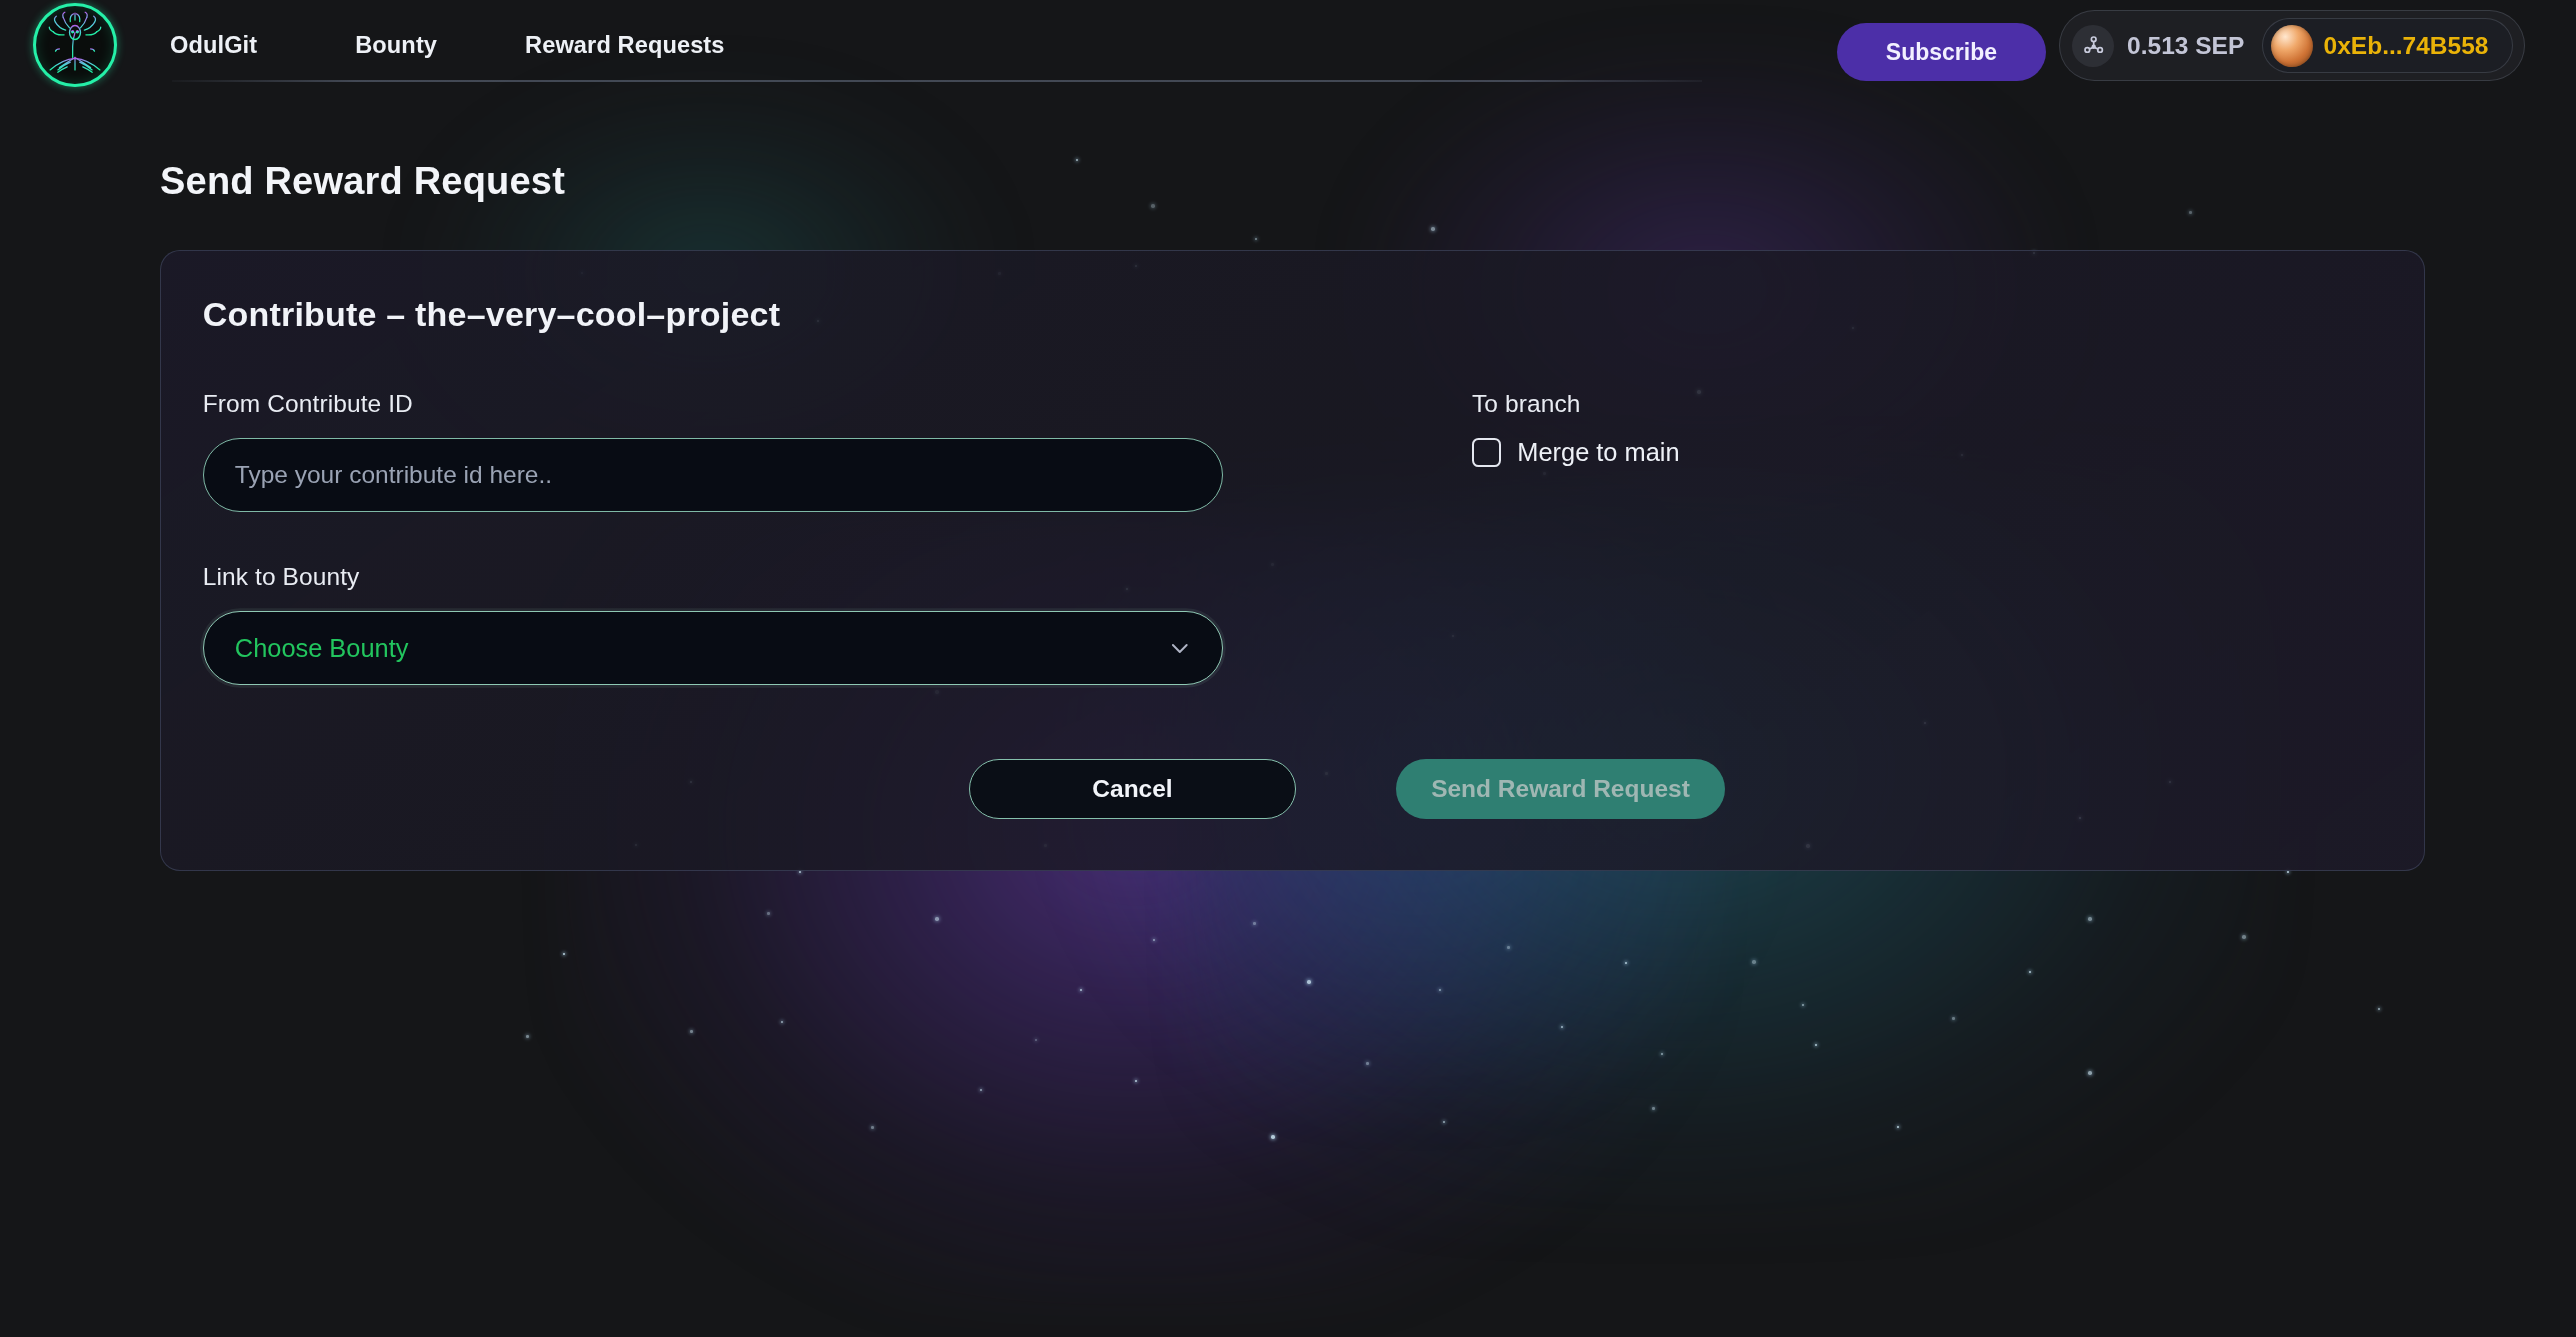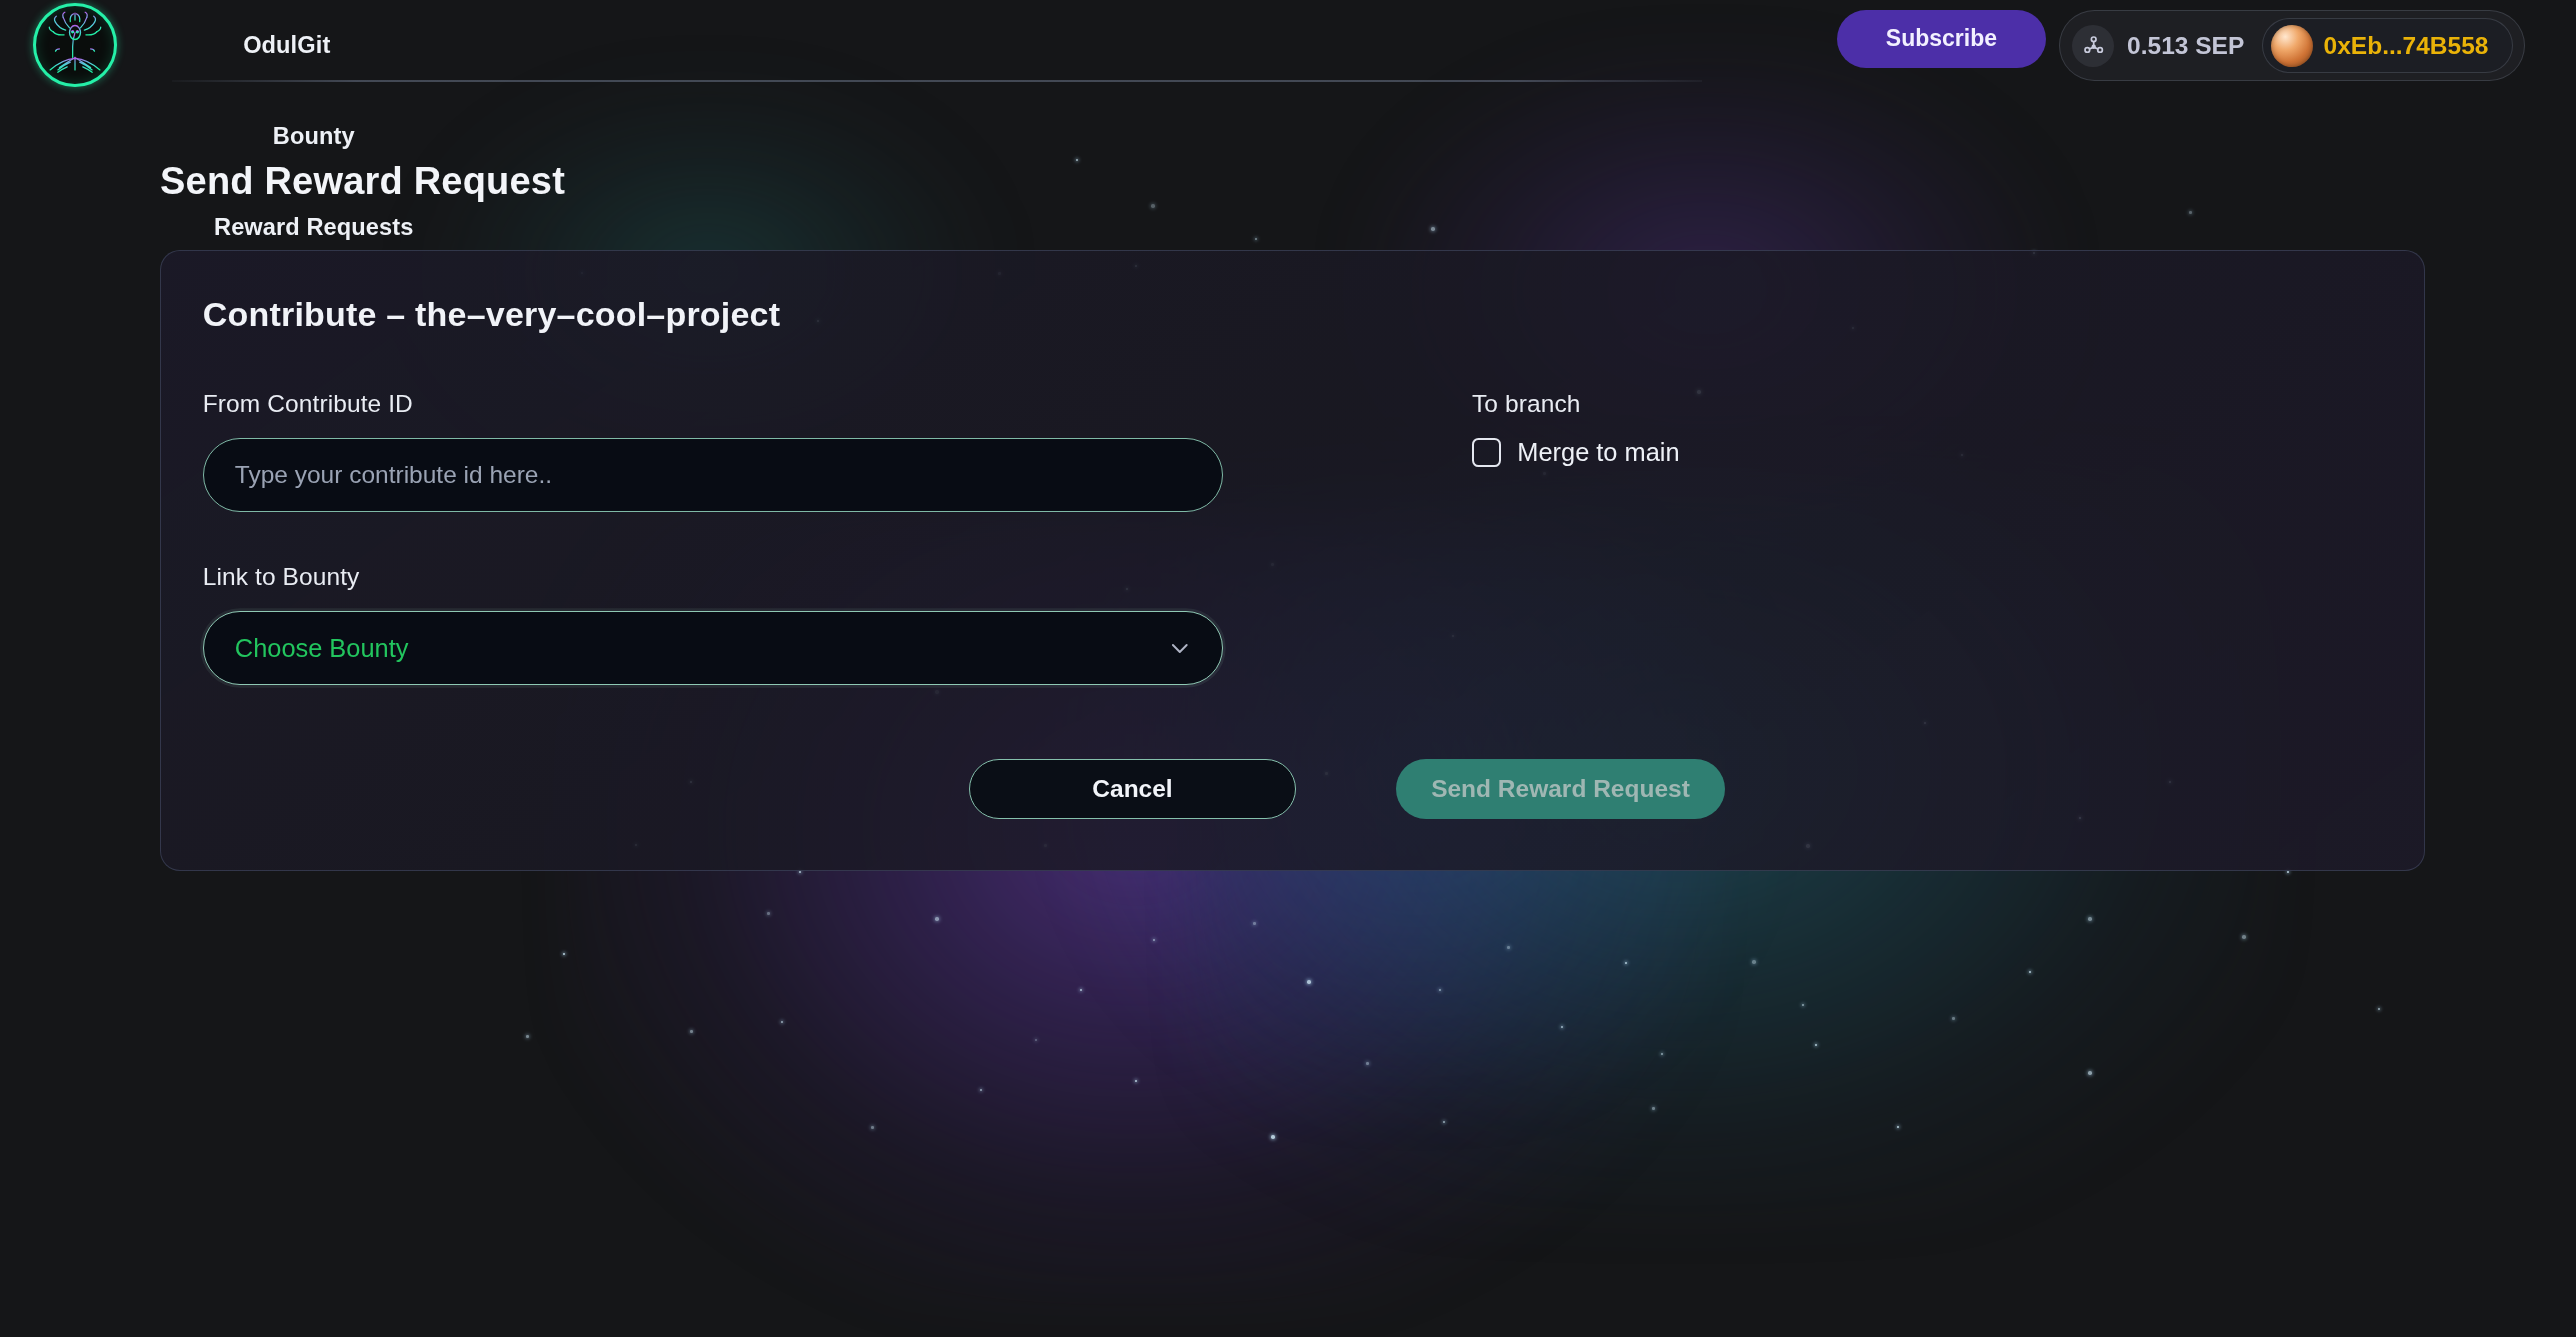--- a/index.html
+++ b/index.html
@@ -105,25 +105,23 @@
     background: #0a0d0c;
     border: 3.6px solid #25f0a8;
     box-shadow: 0 0 9px rgba(37,240,168,0.45), inset 0 0 12.7px rgba(37,240,168,0.18);
     overflow: hidden;
     margin-top: -1.8px;
   }
   .logo svg { position: absolute; inset: 0; width: 100%; height: 100%; }
 
   .nav {
     display: flex;
-    align-items: center;
     margin-left: 53px;
     gap: 0px;
     height: 91px;
-    flex-direction: column;
   }
   .nav-item {
     color: #eef1f6;
     font-size: 23.6px;
     font-weight: 600;
     letter-spacing: 0.1px;
     padding: 0 44px;
     line-height: 91px;
     cursor: pointer;
     white-space: nowrap;
@@ -136,21 +134,21 @@
     top: 80px;
     width: 1530px;
     height: 1.8px;
     background: linear-gradient(90deg, rgba(122,134,158,0.05) 0%, rgba(122,134,158,0.45) 12%, rgba(122,134,158,0.45) 88%, rgba(122,134,158,0.08) 100%);
     z-index: 4;
   }
 
   .header-right {
     margin-left: auto;
     display: flex;
-    align-items: flex-start;
+    align-items: flex-end;
     gap: 12.7px;
     padding-right: 18px;
   }
   .subscribe-btn {
     background: #4c2fa8;
     color: #f2f0ff;
     font-size: 23px;
     font-weight: 700;
     border: none;
     border-radius: 907px;

